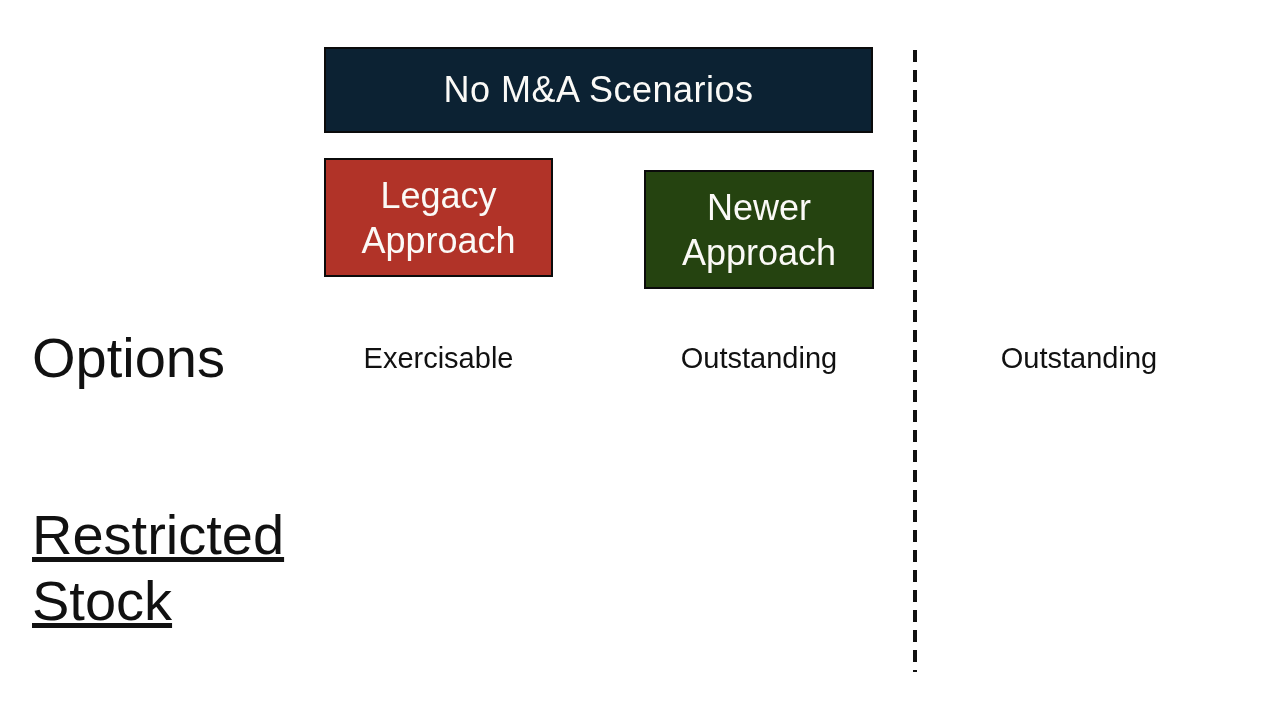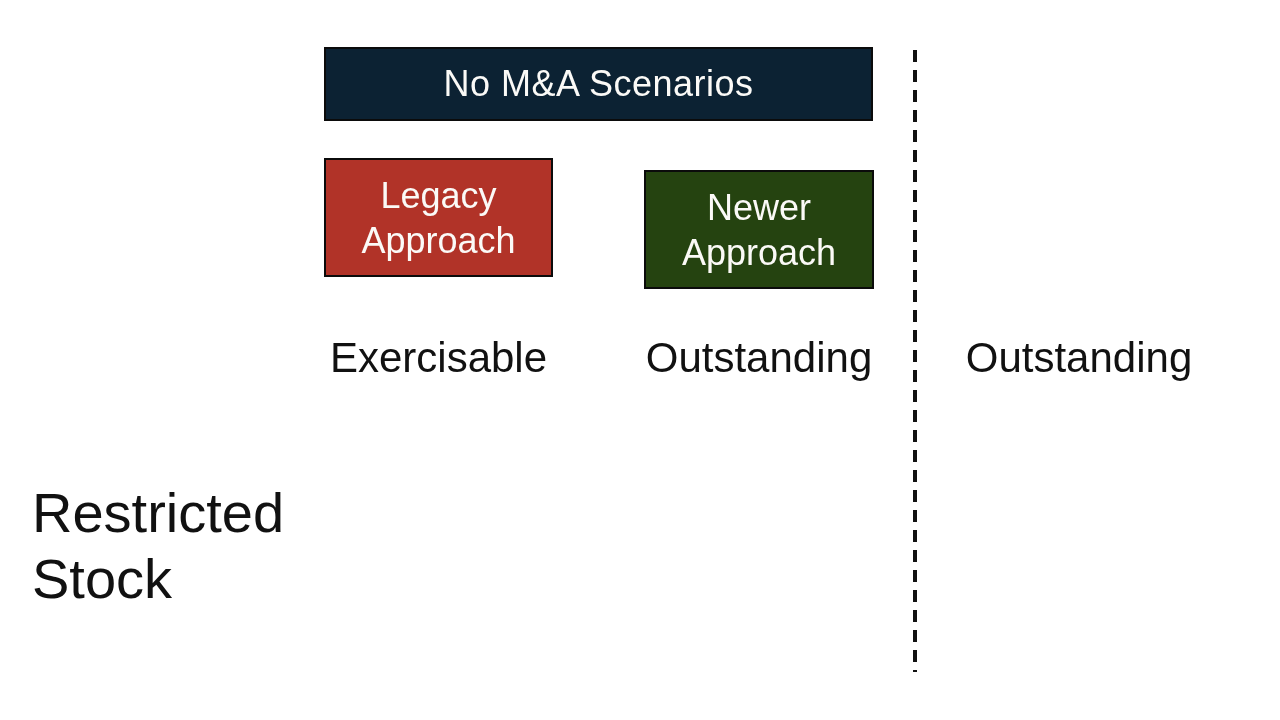--- a/index.html
+++ b/index.html
@@ -14,21 +14,21 @@
     height: 720px;
     background: #ffffff;
     overflow: hidden;
   }
   
   .hdr-box {
     position: absolute;
     left: 324px;
     top: 47px;
     width: 549px;
-    height: 74px;
+    height: 86px;
     border: 2px solid #0b0b0b;
     box-sizing: border-box;
     display: flex;
     align-items: center;
     justify-content: center;
   }
   .hdr-text {
     color: #fbfaf7;
     font-size: 36px;
     letter-spacing: 0.5px;
@@ -70,27 +70,27 @@
   }
   
   .row-label {
     position: absolute;
     left: 32px;
     color: #111111;
     font-size: 56px;
     line-height: 66px;
   }
   .row-label-options { top: 325px; }
-  .row-label-restricted { top: 480px; width: 300px; }
+  .row-label-restricted { top: 502px; width: 300px; text-decoration: underline; }
   
   .cell {
     position: absolute;
     top: 325px;
     color: #111111;
-    font-size: 42px;
+    font-size: 29px;
     line-height: 66px;
     text-align: center;
   }
   .cell-1 { left: 324px; width: 229px; }
   .cell-2 { left: 644px; width: 230px; }
   .cell-3 { left: 965px; width: 228px; }
 </style>
 </head>
 <body>
 
@@ -104,20 +104,21 @@
     <span class="col-text">Legacy Approach</span>
   </div>
 
   <div class="col-box col-newer" style="background-color: rgb(37, 67, 16); margin-top: 12px;">
     <span class="col-text">Newer Approach</span>
   </div>
 
 
   <div class="divider"></div>
 
+  <div class="row-label row-label-options">Options</div>
 
   <div class="cell cell-1">Exercisable</div>
 
   <div class="cell cell-2">Outstanding</div>
 
   <div class="cell cell-3">Outstanding</div>
 
   <div class="row-label row-label-restricted">Restricted Stock</div>
 
 </div>

